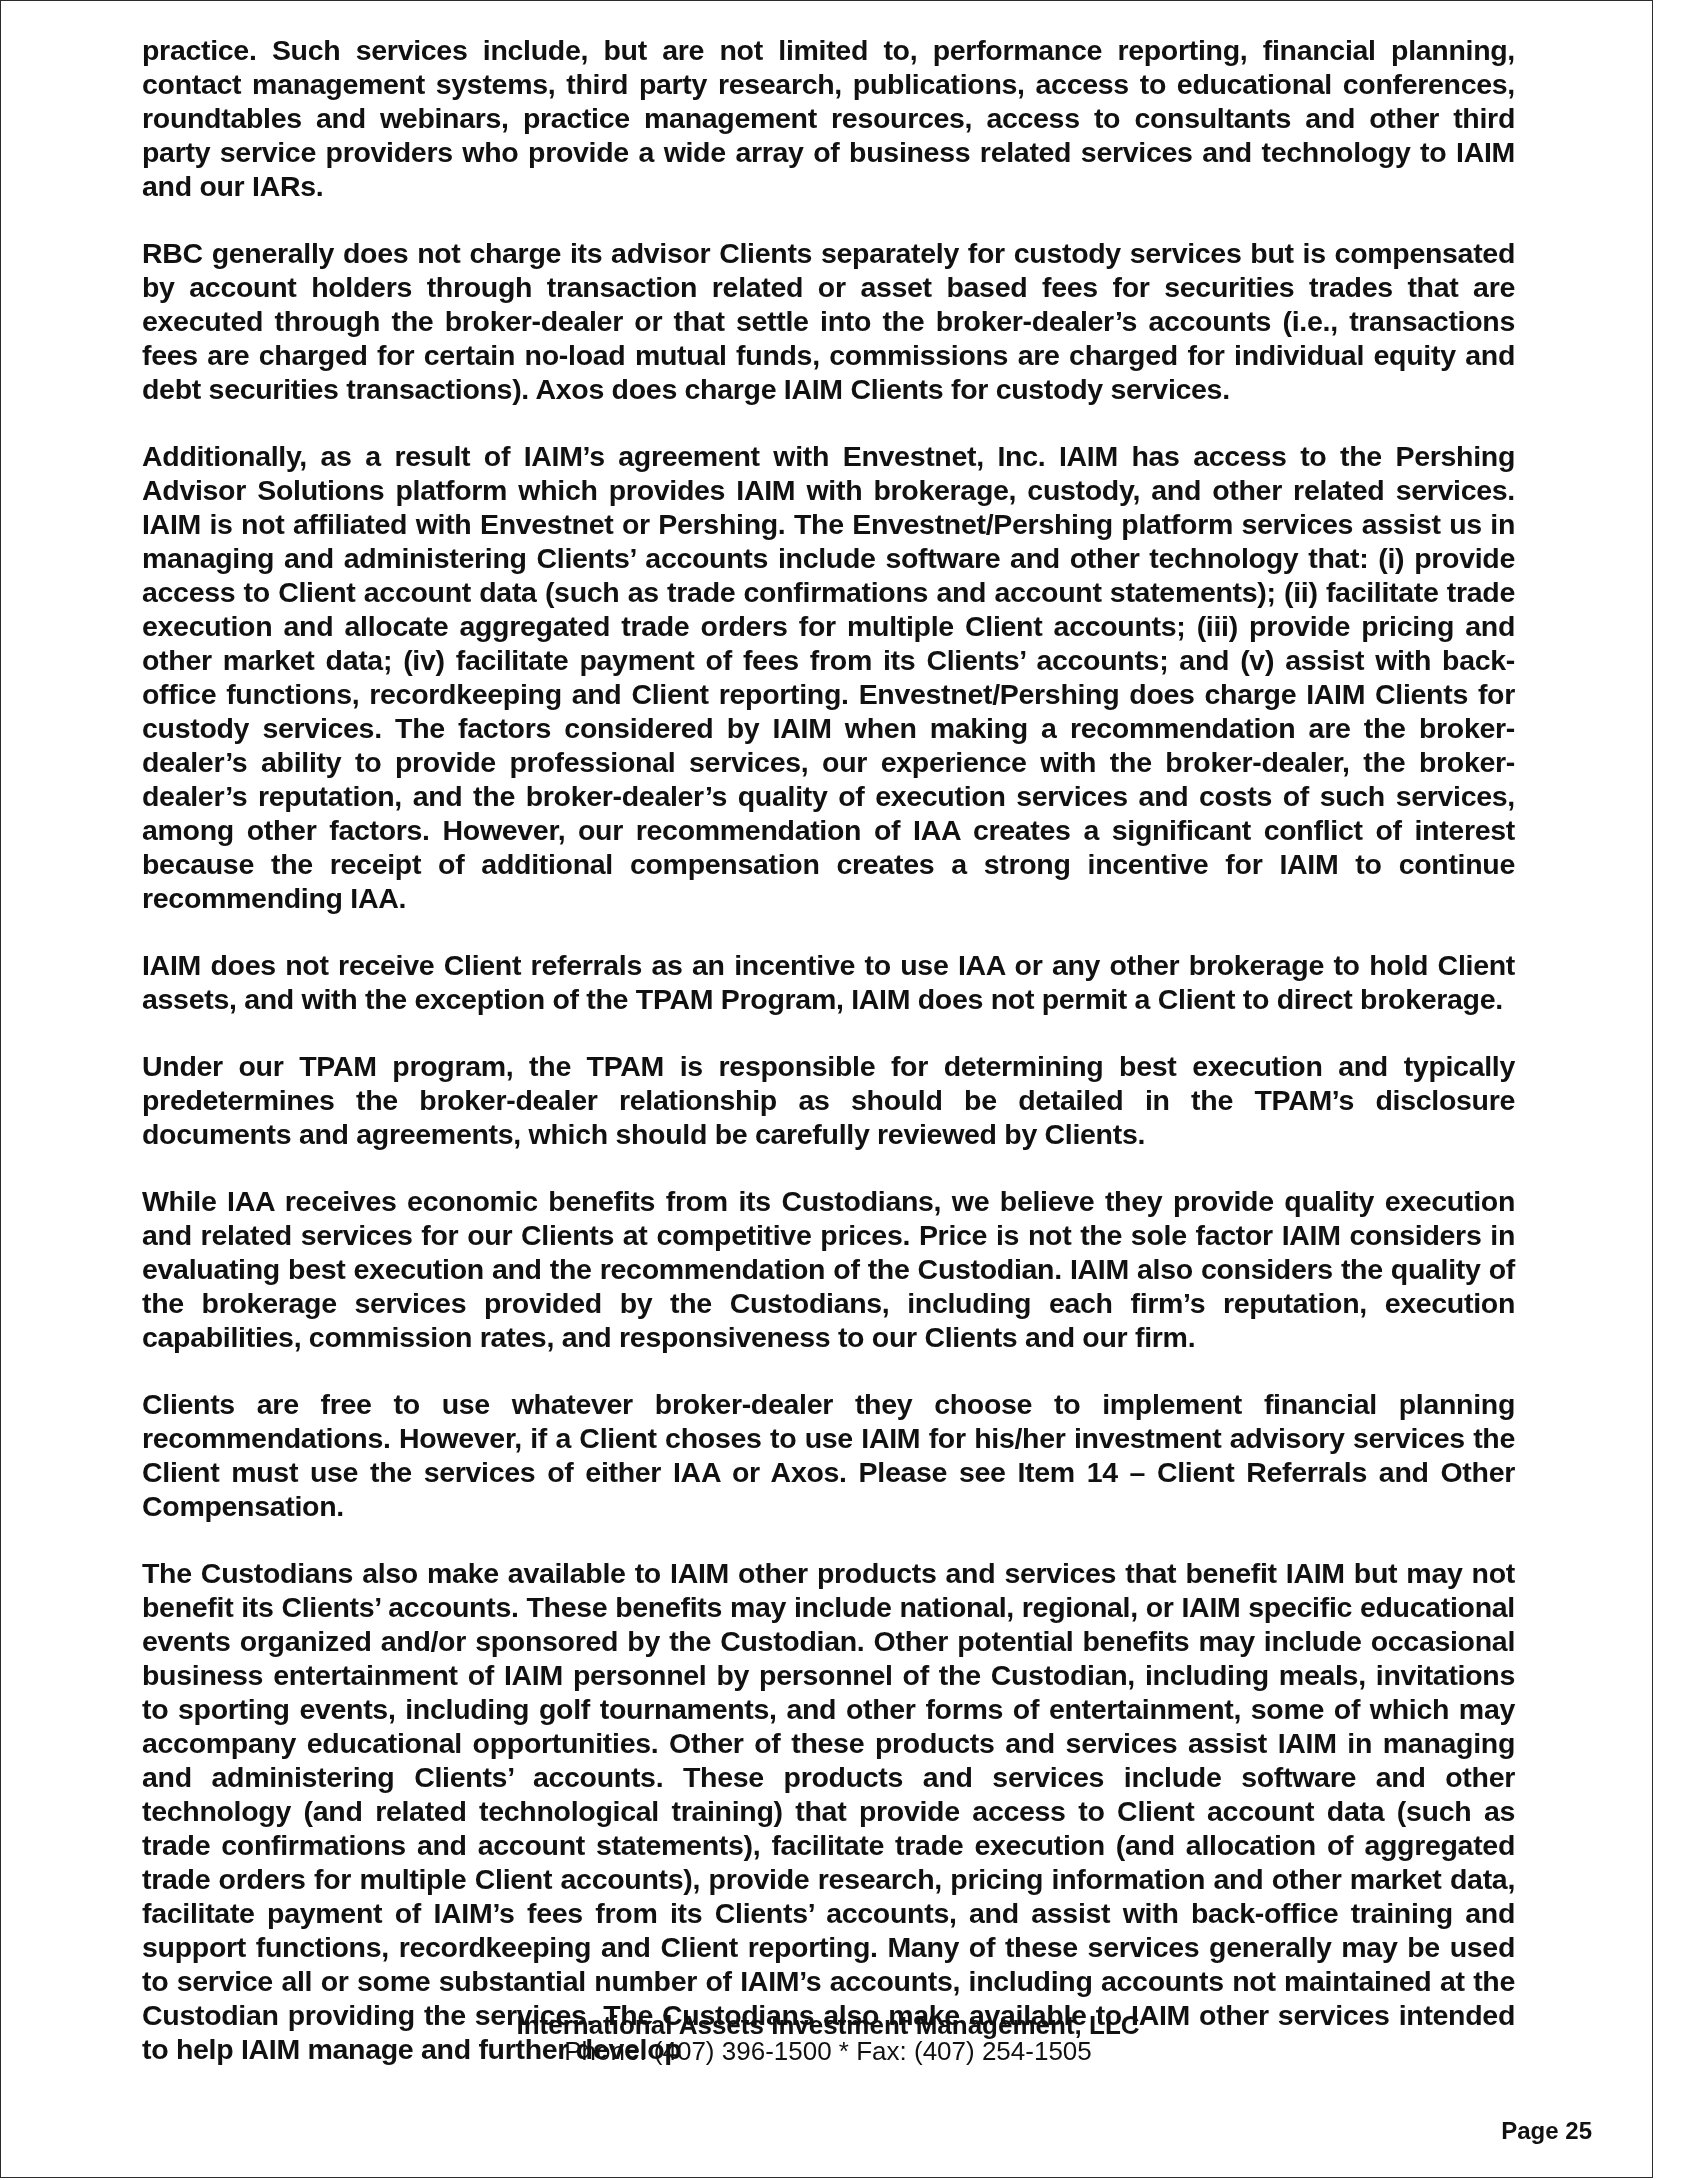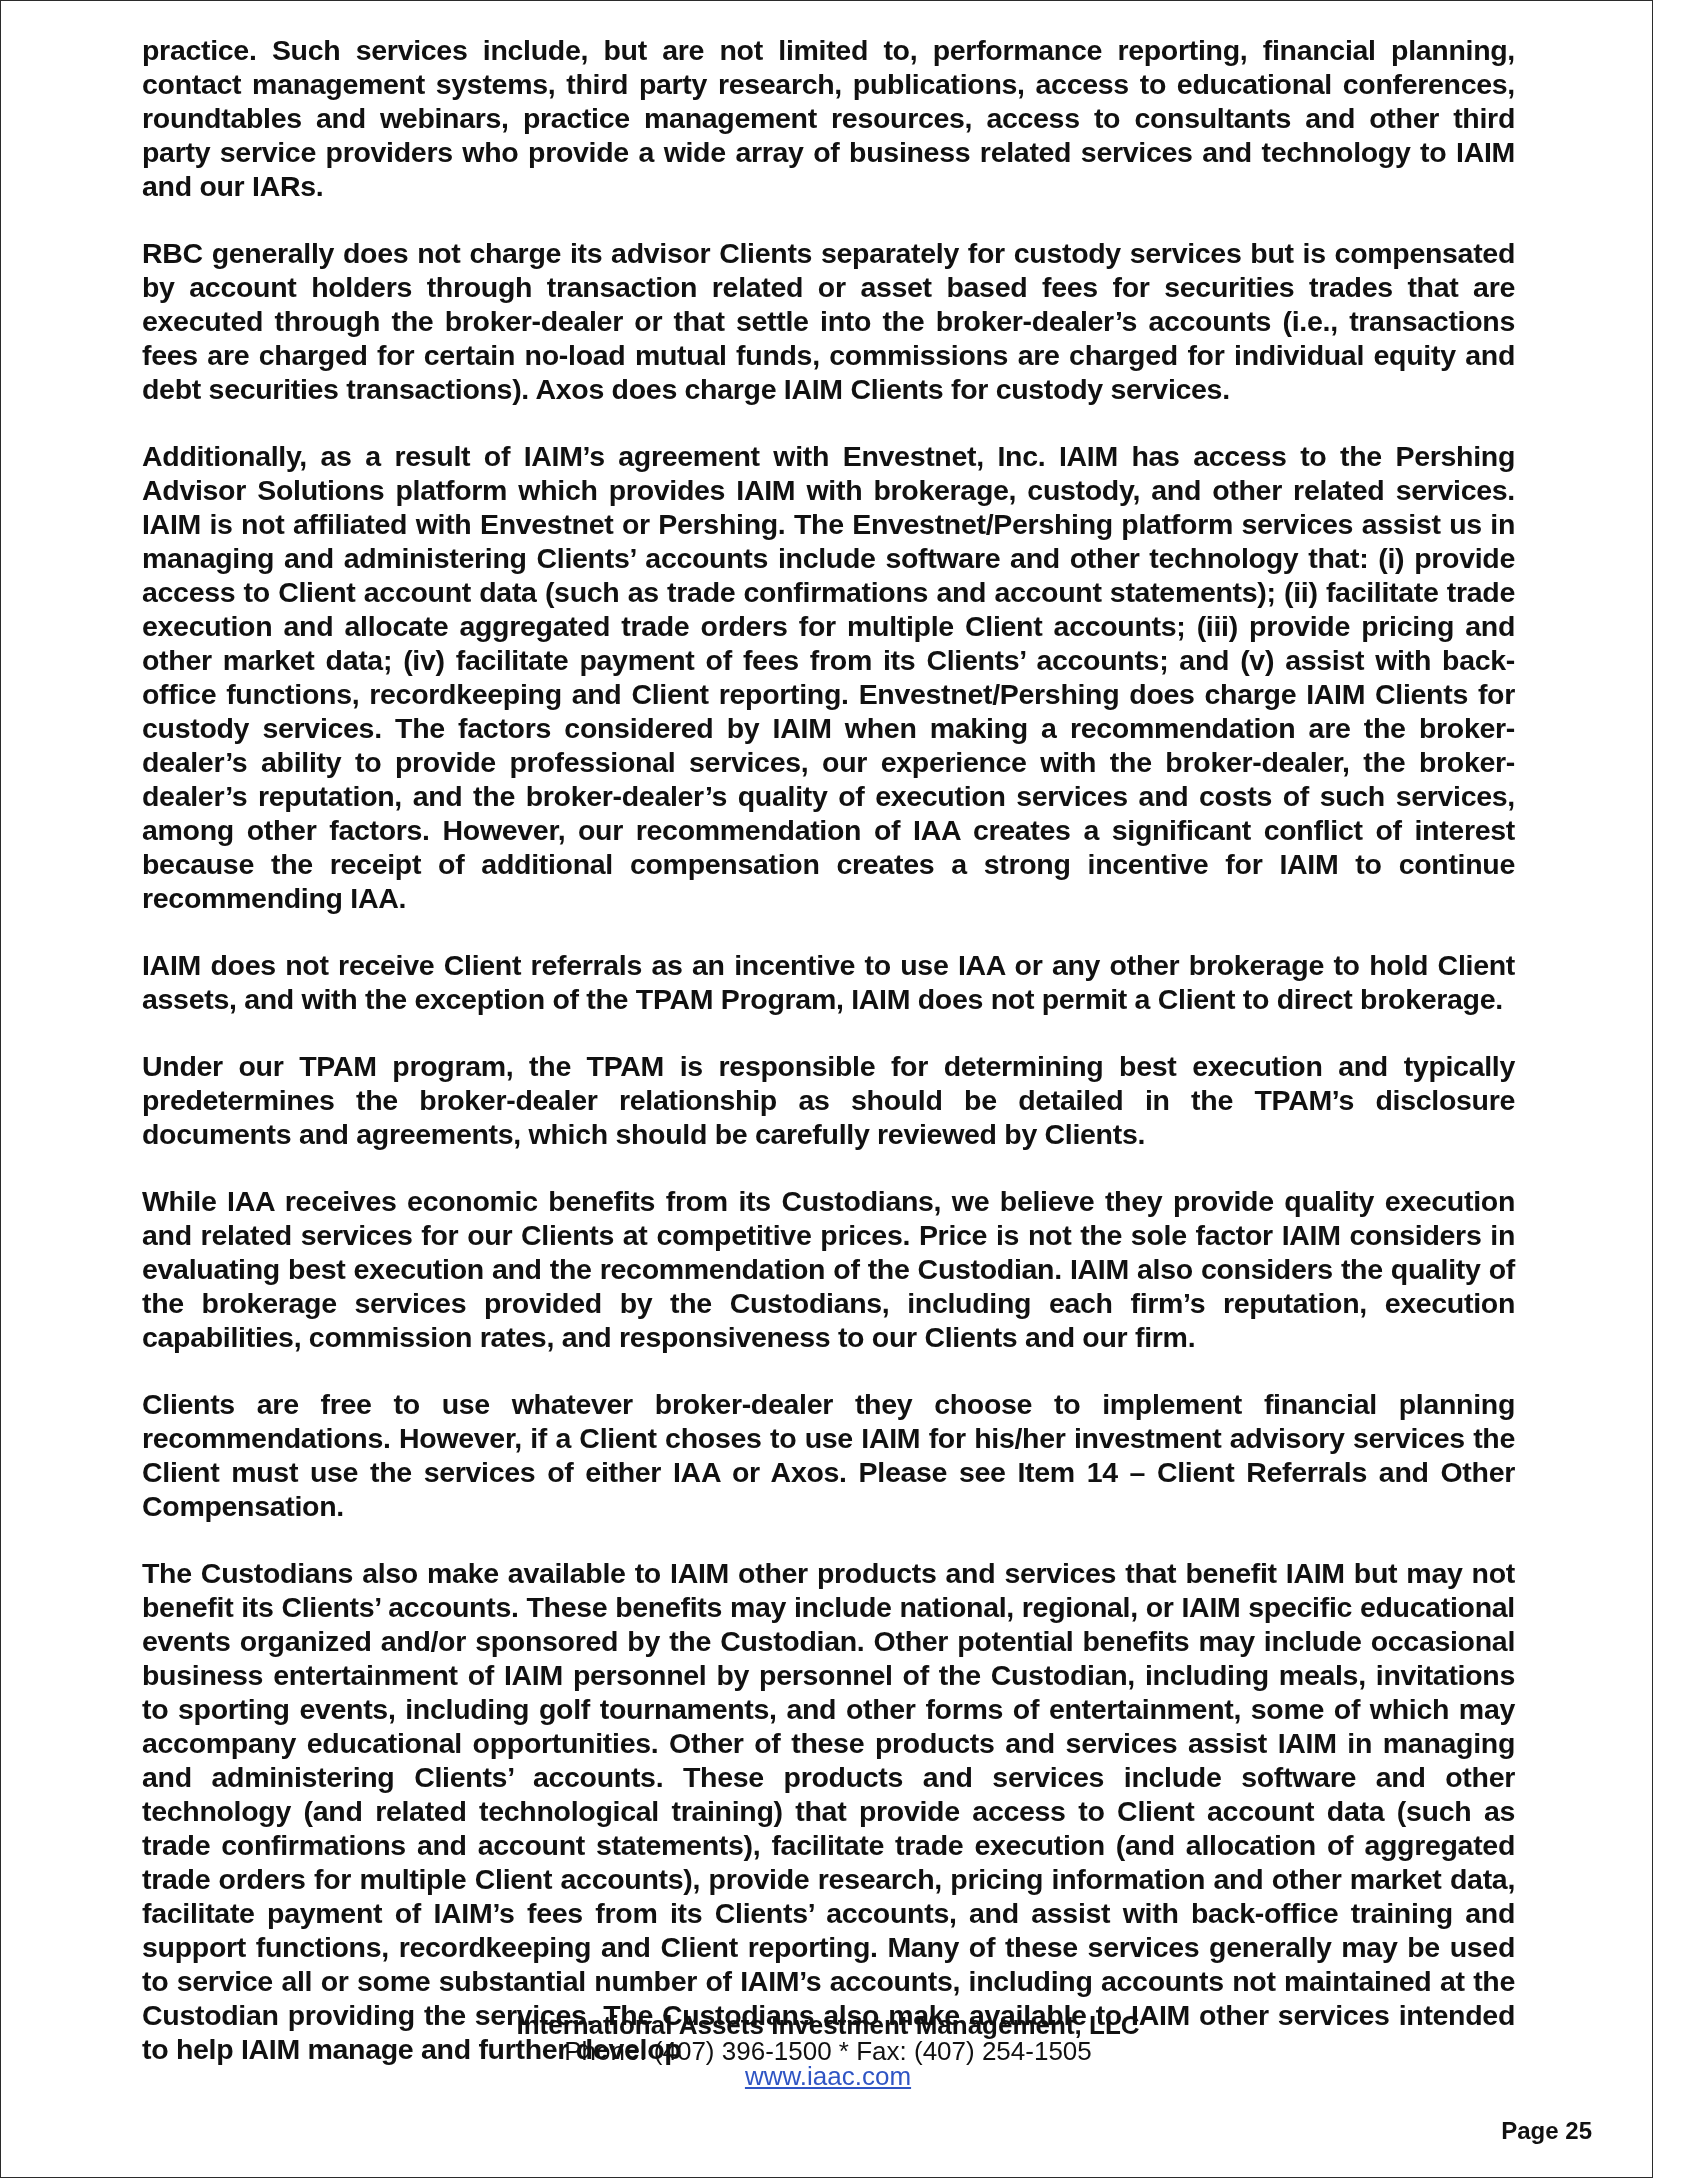--- a/index.html
+++ b/index.html
@@ -77,19 +77,18 @@
     <p class="para">IAIM does not receive Client referrals as an incentive to use IAA or any other brokerage to hold Client assets, and with the exception of the TPAM Program, IAIM does not permit a Client to direct brokerage.</p>
     <p class="para">Under our TPAM program, the TPAM is responsible for determining best execution and typically predetermines the broker-dealer relationship as should be detailed in the TPAM’s disclosure documents and agreements, which should be carefully reviewed by Clients.</p>
     <p class="para">While IAA receives economic benefits from its Custodians, we believe they provide quality execution and related services for our Clients at competitive prices. Price is not the sole factor IAIM considers in evaluating best execution and the recommendation of the Custodian. IAIM also considers the quality of the brokerage services provided by the Custodians, including each firm’s reputation, execution capabilities, commission rates, and responsiveness to our Clients and our firm.</p>
     <p class="para">Clients are free to use whatever broker-dealer they choose to implement financial planning recommendations. However, if a Client choses to use IAIM for his/her investment advisory services the Client must use the services of either IAA or Axos. Please see Item 14 – Client Referrals and Other Compensation.</p>
     <p class="para last">The Custodians also make available to IAIM other products and services that benefit IAIM but may not benefit its Clients’ accounts. These benefits may include national, regional, or IAIM specific educational events organized and/or sponsored by the Custodian. Other potential benefits may include occasional business entertainment of IAIM personnel by personnel of the Custodian, including meals, invitations to sporting events, including golf tournaments, and other forms of entertainment, some of which may accompany educational opportunities. Other of these products and services assist IAIM in managing and administering Clients’ accounts. These products and services include software and other technology (and related technological training) that provide access to Client account data (such as trade confirmations and account statements), facilitate trade execution (and allocation of aggregated trade orders for multiple Client accounts), provide research, pricing information and other market data, facilitate payment of IAIM’s fees from its Clients’ accounts, and assist with back-office training and support functions, recordkeeping and Client reporting. Many of these services generally may be used to service all or some substantial number of IAIM’s accounts, including accounts not maintained at the Custodian providing the services. The Custodians also make available to IAIM other services intended to help IAIM manage and further develop</p>
   </div>
 
   <div class="footer">
     <div class="company">International Assets Investment Management, LLC</div>
     <div>Phone: (407) 396-1500 * Fax: (407) 254-1505</div>
-    <div><a>www.iaac.com</a></div>
   </div>
 
   <div class="page-number">Page 25</div>
 
 </div>
 
 
 </body></html>

